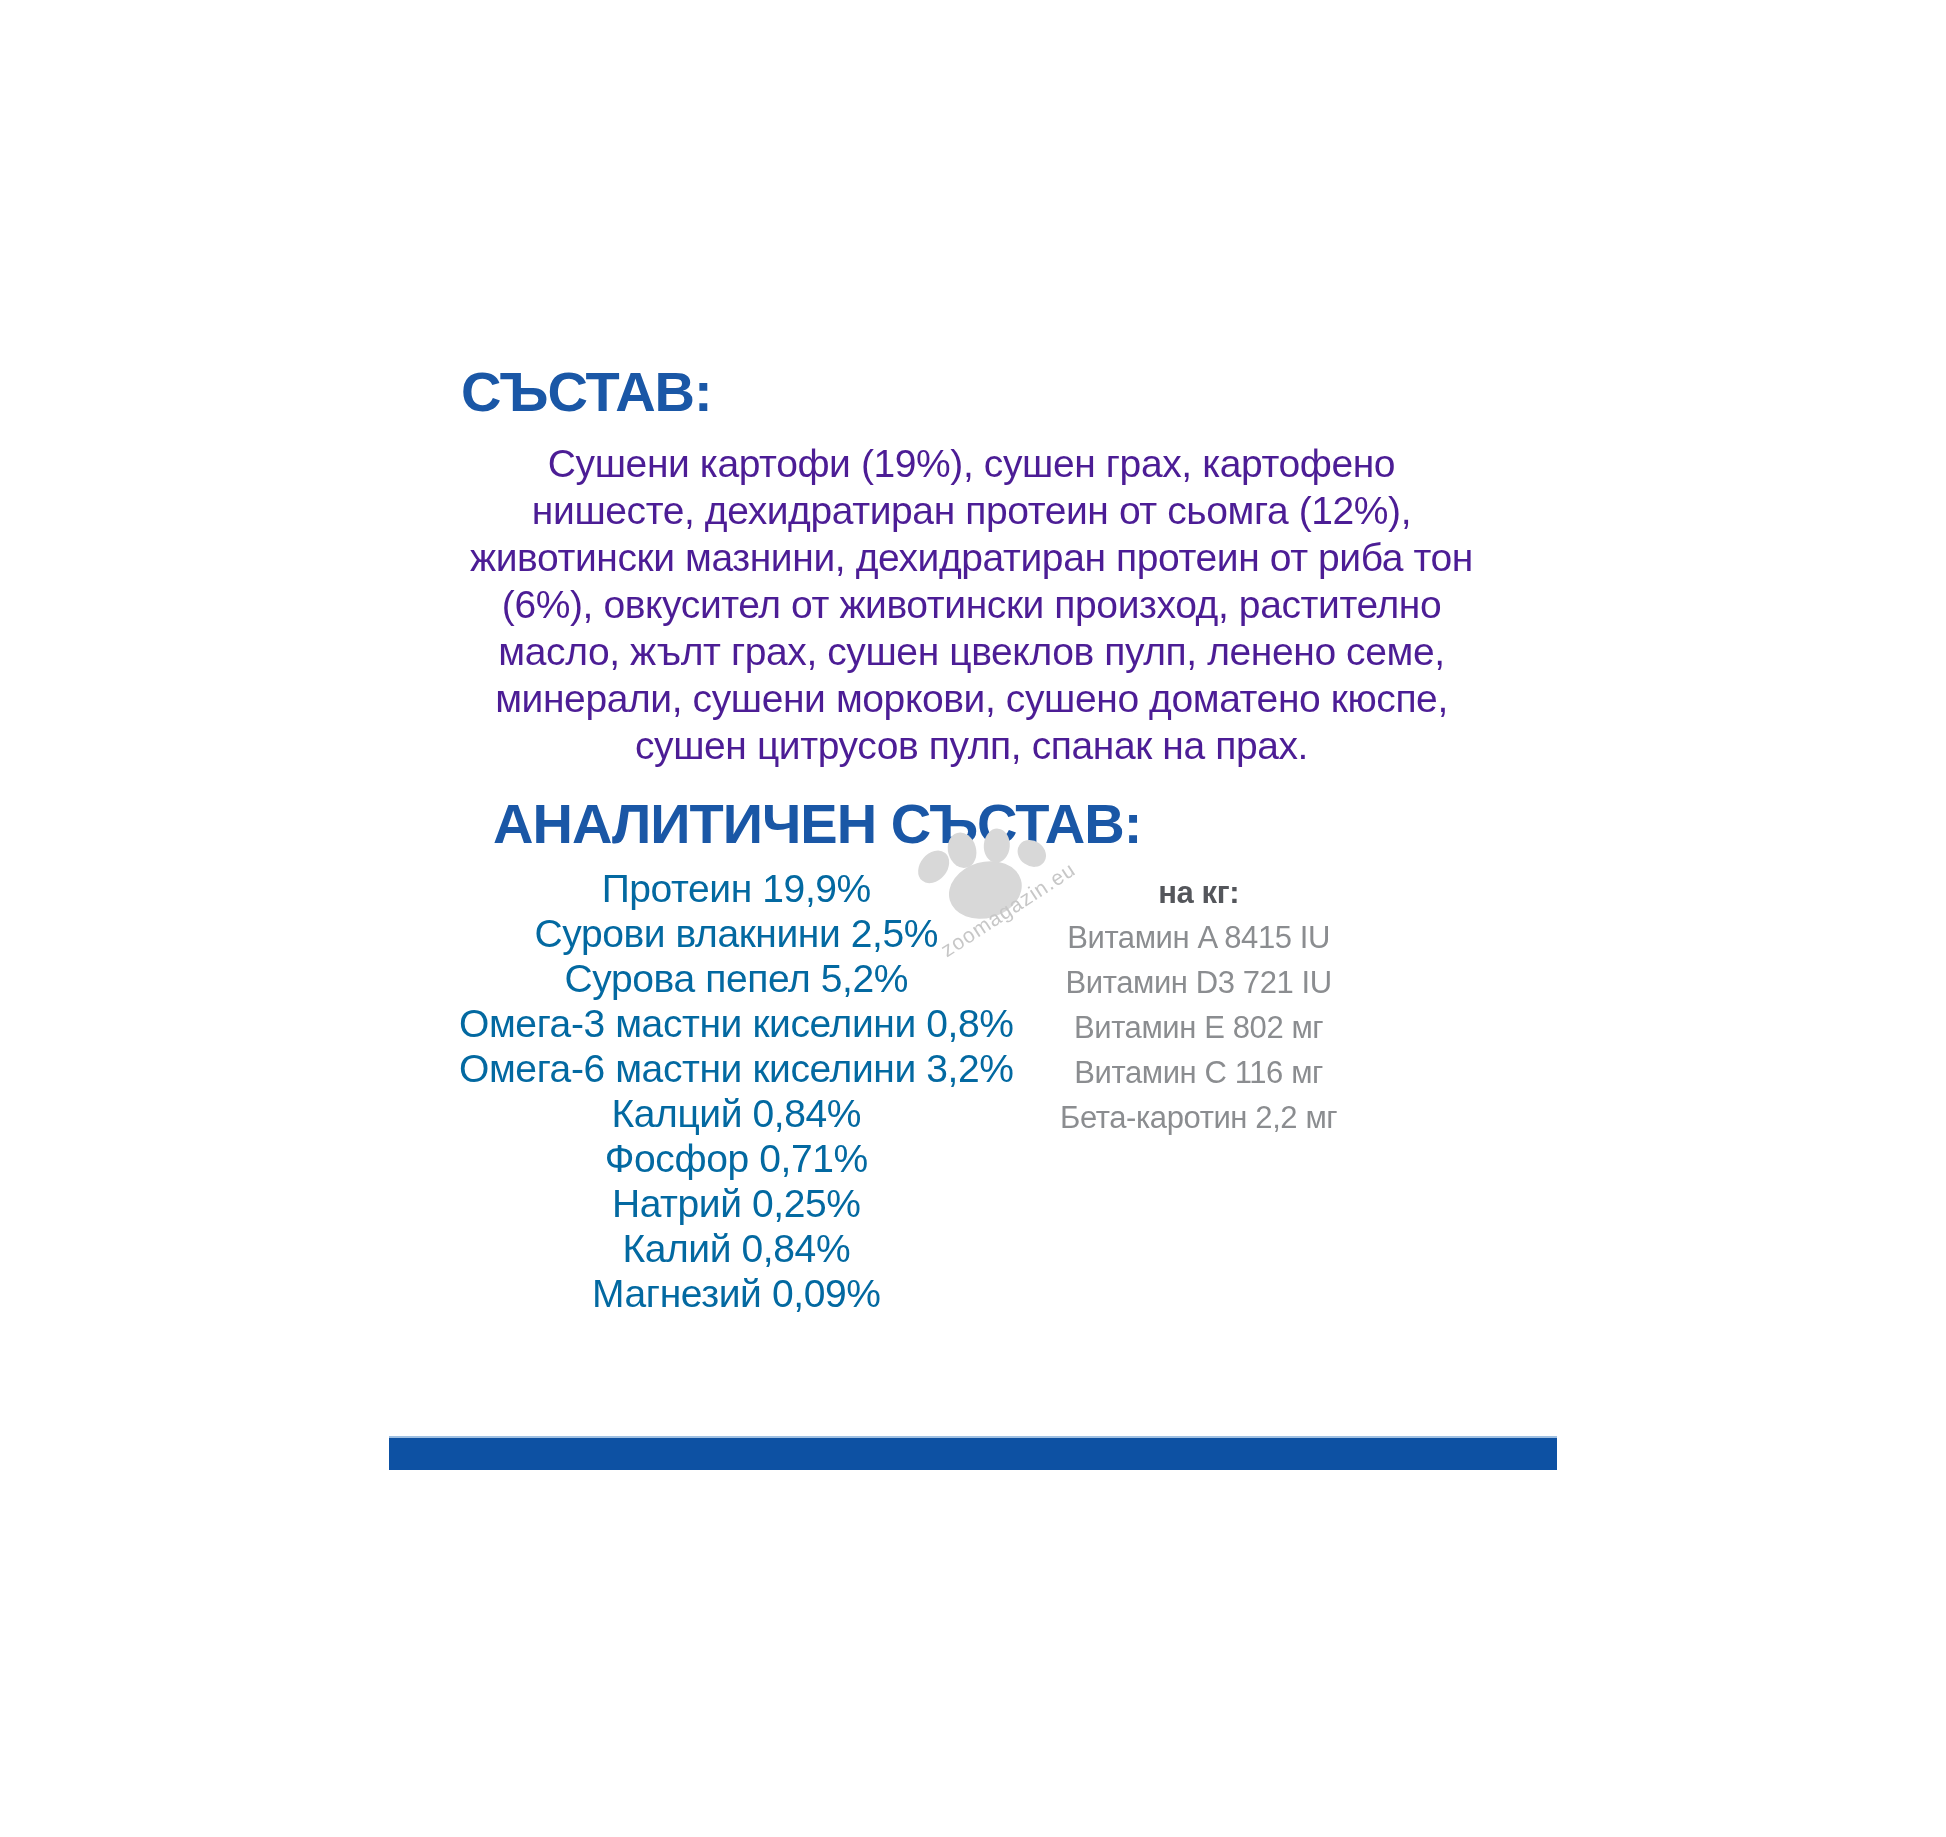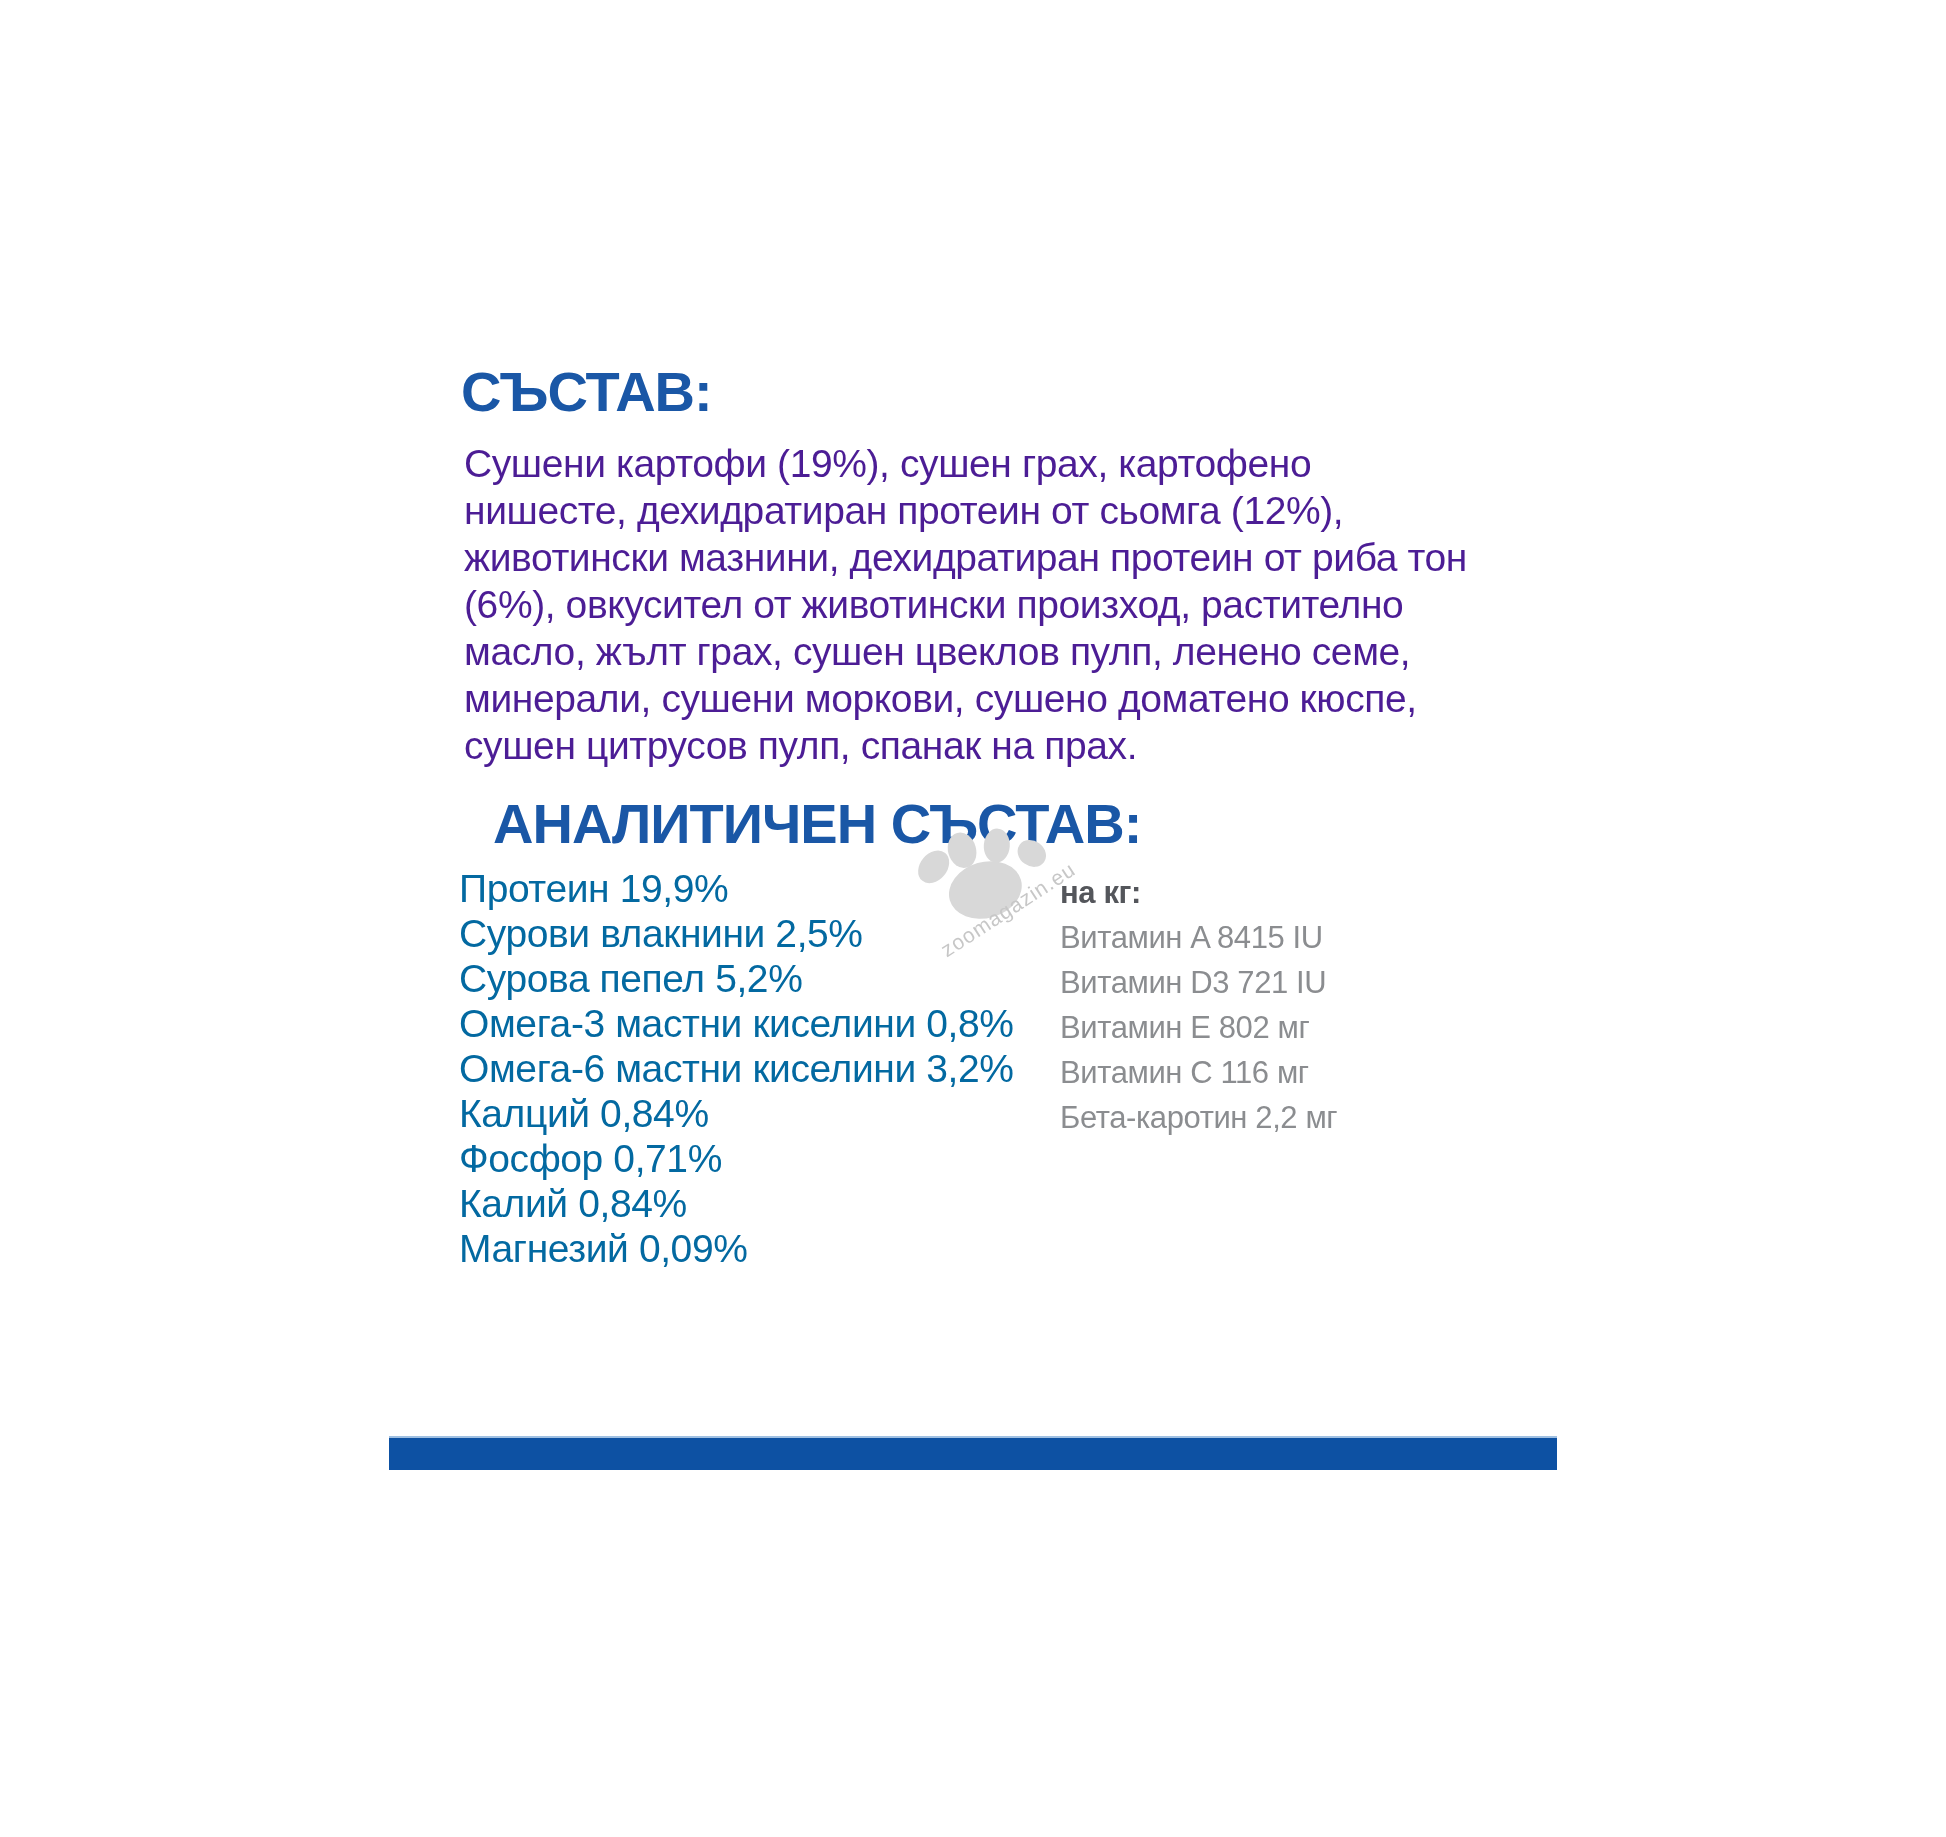--- a/index.html
+++ b/index.html
@@ -7,20 +7,21 @@
     padding: 0;
     background: #ffffff;
     font-family: "Liberation Sans", "DejaVu Sans", sans-serif;
   }
   .sheet {
     position: relative;
     width: 1946px;
     height: 1837px;
     background: #ffffff;
     overflow: hidden;
+    text-align: center;
   }
   .heading {
     position: absolute;
     left: 461px;
     margin: 0;
     font-weight: bold;
     font-size: 56px;
     line-height: 1;
     letter-spacing: -1px;
     color: #1a57a6;
@@ -132,20 +133,21 @@
   </div>
 
   <div class="nutrient-col">
     <div>Протеин 19,9%</div>
     <div>Сурови влакнини 2,5%</div>
     <div>Сурова пепел 5,2%</div>
     <div>Омега-3 мастни киселини 0,8%</div>
     <div>Омега-6 мастни киселини 3,2%</div>
     <div>Калций 0,84%</div>
     <div>Фосфор 0,71%</div>
+    <div>Натрий 0,25%</div>
     <div>Калий 0,84%</div>
     <div>Магнезий 0,09%</div>
   </div>
 
   <div class="vitamin-col">
     <div class="per-kg">на кг:</div>
     <div>Витамин A 8415 IU</div>
     <div>Витамин D3 721 IU</div>
     <div>Витамин E 802 мг</div>
     <div>Витамин C 116 мг</div>

